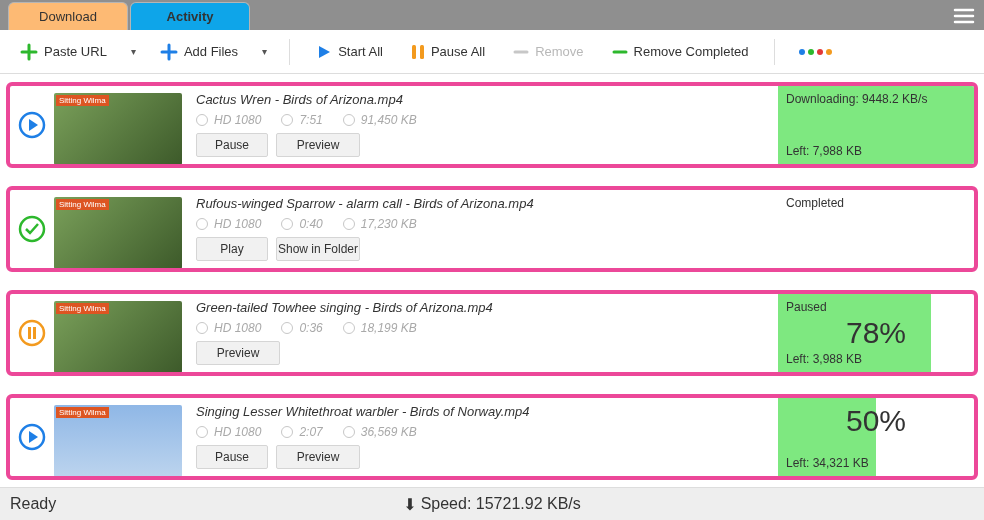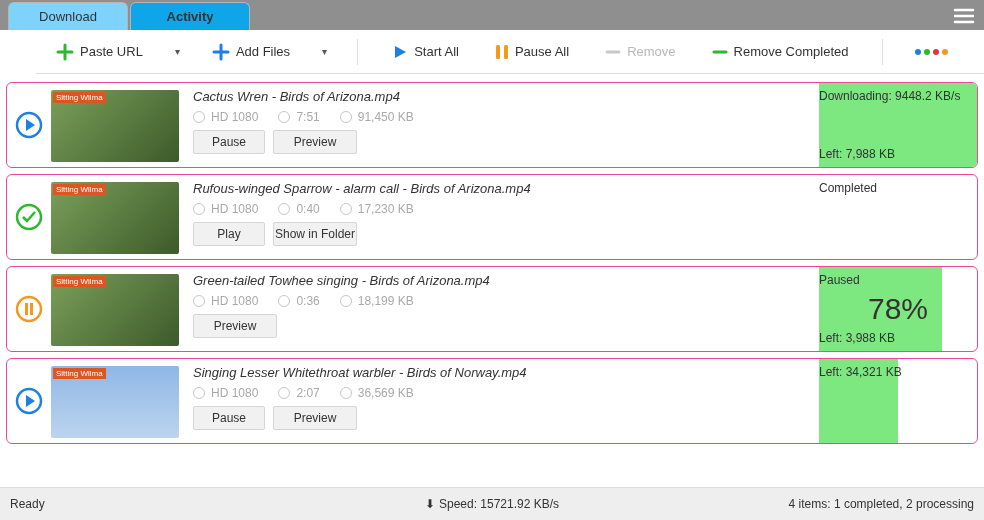--- a/index.html
+++ b/index.html
@@ -1,46 +1,46 @@
 <!DOCTYPE html>
 <html><head>
 <meta charset="utf-8">
 <style>
   * { box-sizing: border-box; margin: 0; padding: 0; }
   body { font-family: "Segoe UI", Tahoma, Arial, sans-serif; font-size: 13px; color: #333; background: #fff; width: 984px; height: 520px; overflow: hidden; position: relative; }
   .topbar { background: #8f8f8f; height: 30px; display: flex; align-items: flex-end; padding: 0 8px; position: relative; }
-  .tab { height: 28px; line-height: 28px; text-align: center; min-width: 120px; border-top-left-radius: 6px; border-top-right-radius: 6px; margin-right: 2px; background: #7dd3fc; border: 1px solid #b5b5b5; border-bottom: none; cursor: pointer; font-size: 13px; }
+  .tab { height: 28px; line-height: 28px; text-align: center; min-width: 120px; border-top-left-radius: 6px; border-top-right-radius: 6px; margin-right: 2px; background: #fdba74; border: 1px solid #b5b5b5; border-bottom: none; cursor: pointer; font-size: 13px; }
   .tab.active { background: #0ea5e9; font-weight: 600; }
   .hamburger { position: absolute; right: 8px; top: 4px; cursor: pointer; color: #fff; }
   .hamburger svg { width: 24px; height: 24px; }
-  .toolbar { height: 44px; border-bottom: 1px solid #ddd; display: flex; align-items: center; padding: 0 12px; gap: 20px; margin-left: 36px;}
+  .toolbar { height: 44px; border-bottom: 1px solid #ddd; display: flex; align-items: center; padding: 0 12px; gap: 12px;}
   .tb-btn { display: flex; align-items: center; gap: 6px; padding: 4px 8px; border-radius: 3px; cursor: pointer; }
   .tb-sep { width: 1px; height: 26px; background: #ddd; margin: 0 6px; }
   .caret { font-size: 10px; color: #555; padding: 0 4px; }
   .tb-icon { display: inline-flex; }
   .disabled { color: #b8b8b8; }
   .dots { display:flex; gap:3px; padding:4px 6px;}
   .dots span{ width:6px;height:6px;border-radius:50%; }
   .content { position: absolute; top:74px; bottom:22px; left:0; right:0; overflow-y:auto; padding: 8px 6px; }
-  .item { display:flex; align-items:stretch; border:1px solid #ec4899; border-radius:6px; margin-bottom:6px; background:#fff; height:86px; overflow:hidden;}
+  .item { display:flex; align-items:stretch; border:4px solid #ec4899; border-radius:6px; margin-bottom:18px; background:#fff; height:86px; overflow:hidden;}
   .lefticon { width:44px; display:flex; align-items:center; justify-content:center;}
   .thumb { width:128px; height:72px; margin:7px 6px 7px 0; flex-shrink:0; background:linear-gradient(135deg,#7aa05a,#3d5a2a); position:relative; border-radius:2px;}
   .thumb .tag { position:absolute; top:2px; left:2px; background:#d52; color:#fff; font-size:8px; padding:1px 3px; }
   .info { flex:1; padding:6px 8px; display:flex; flex-direction:column; gap:6px;}
   .title { font-size:13px;font-style:italic; }
   .metarow { display:flex; gap:20px; color:#a9a9a9; font-size:12px; align-items:center;}
-  .metarow .m { display:flex; align-items:center; gap:6px;}
+  .metarow .m { display:flex; align-items:center; gap:6px;font-style:italic;}
   .metarow .m::before { content:""; width:10px;height:10px;border:1px solid #c7c7c7;border-radius:50%;display:inline-block;}
   .btnrow { display:flex; gap:8px;}
   .smallbtn { background:#f1f1f1; border:1px solid #d5d5d5; border-radius:2px; font-size:12px; padding:4px 0; min-width:72px; text-align:center; cursor:pointer;}
-  .status { width:158px; position:relative; display:flex; flex-direction:column; justify-content:space-between; padding:6px 0; font-size:12px; color:#333;}
+  .status { width:196px; position:relative; display:flex; flex-direction:column; justify-content:space-between; padding:6px 8px; font-size:12px; color:#333;}
   .status .prog { position:absolute; top:0; left:0; bottom:0; background:#7ee880; z-index:0;}
   .status > div { position:relative; z-index:1;}
   .pct { font-size:30px; text-align:center;}
-  .footer { position:absolute; bottom:0; left:0; right:0; height:22px; background:#eee; border-top:1px solid #ddd; display:flex; align-items:center; justify-content:space-between; padding:16px 10px; font-size:12px;}
+  .footer { position:absolute; bottom:0; left:0; right:0; height:22px; background:#eee; border-top:1px solid #ddd; display:flex; align-items:center; justify-content:space-between; padding:16px 10px; font-size:16px;}
   .centered { position:absolute; left:50%; transform:translateX(-50%); display:flex; gap:4px; align-items:center;}
   .thumb.sky{ background:linear-gradient(180deg,#8fb7e6,#bcd4ee);}
 </style>
 </head>
 <body>
 
 <div class="topbar">
   <div class="tab">Download</div>
   <div class="tab active">Activity</div>
   <div class="hamburger">
@@ -216,25 +216,25 @@
         <span class="m">2:07</span>
         <span class="m">36,569 KB</span>
       </div>
       <div class="btnrow">
           <div class="smallbtn">Pause</div>
           <div class="smallbtn" style="min-width:84px">Preview</div>
         </div>
     </div>
     <div class="status">
         <div class="prog" style="width:50%"></div>
+        <div class="pct">50%</div>
         <div>Left: 34,321 KB</div>
       </div>
     </div>
   </div>
 
 <div class="footer">
   <span>Ready</span>
   <span class="centered">
     <span>⬇</span>
     <span>Speed: 15721.92 KB/s</span>
   </span>
-  <span>4 items: 1 completed, 2 processing</span>
 </div>
 
 </body></html>

